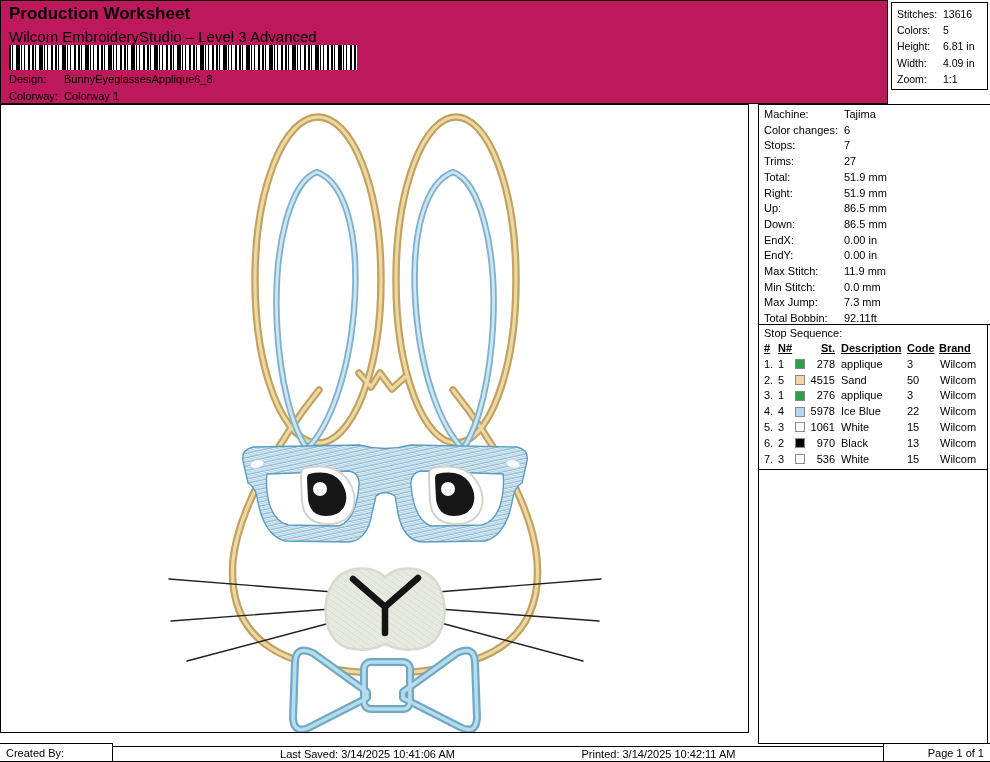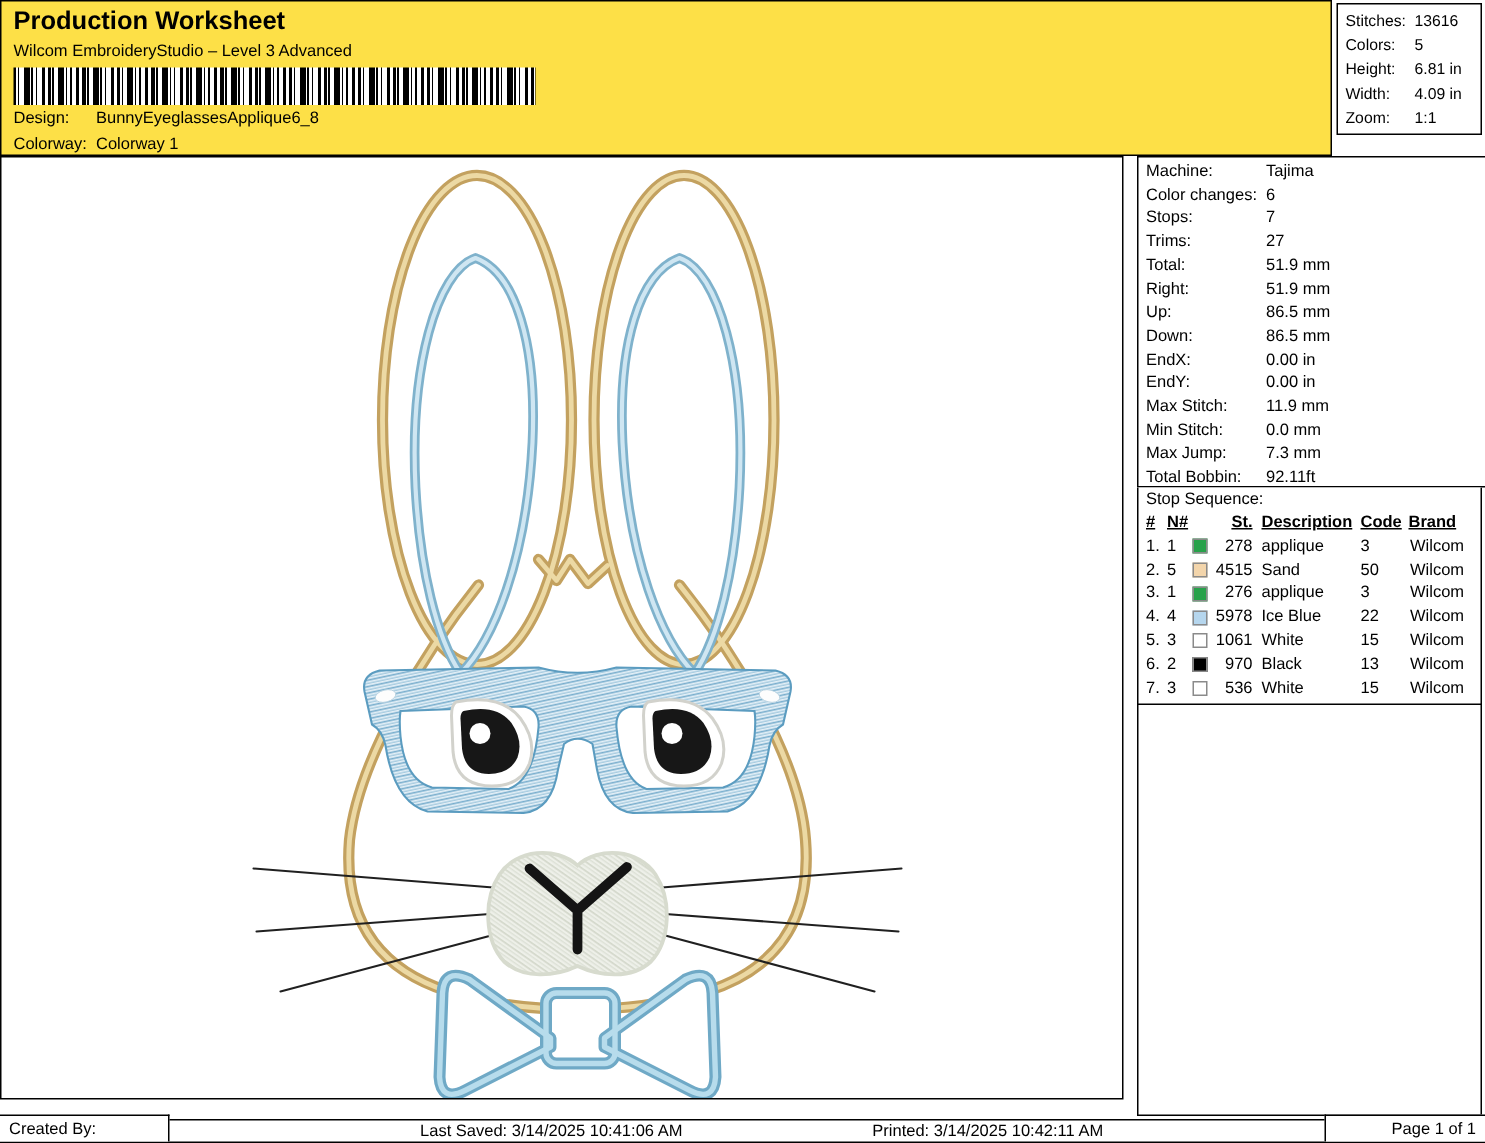--- a/index.html
+++ b/index.html
@@ -1,23 +1,23 @@
 <!DOCTYPE html>
 <html style="--sand_dark: #c3a15f; --sand_light: #ecd9a4; --blue_dark: #7fb2cc; --blue_light: #cfe6f2; --bow_dark: #6fa9c6; --bow_light: #b7dcec; --glasses_fill: #e6f1f8; --glasses_line: #5b9cc0; --eye_black: #171717; --nose_fill: #eef0e9; --whisker: #202020;"><head>
 <meta charset="utf-8">
 <style>
   * { margin:0; padding:0; box-sizing:border-box; }
   body { background:#fff; font-family:"Liberation Sans", sans-serif; color:#000; }
   #page { position:relative; width:990px; height:762px; background:#fff; overflow:hidden;
           border-bottom:1px solid #000; }
 
   
-  .header-box { position:absolute; left:0; top:0; width:888px; height:104px; border:1px solid #000; background:#fde047; }
+  .header-box { position:absolute; left:0; top:0; width:888px; height:104px; border:1px solid #000; background:#be185d; }
   .title { position:absolute; left:8px; top:3px; font-size:17px; font-weight:bold; }
-  .subtitle { position:absolute; left:8px; top:27px; font-size:11px; }
+  .subtitle { position:absolute; left:8px; top:27px; font-size:15px; }
   .barcode { position:absolute; left:8px; top:44px; width:348px; height:25px; background:
       repeating-linear-gradient(90deg,
         #000 0 2px, #fff 2px 3px,
         #000 3px 4px, #fff 4px 7px,
         #000 7px 11px, #fff 11px 12px,
         #000 12px 13px, #fff 13px 15px,
         #000 15px 16px, #fff 16px 19px,
         #000 19px 21px, #fff 21px 23px); }
   .hrow { position:absolute; left:8px; font-size:11px; white-space:nowrap; }
   .hrow .hlabel { display:inline-block; width:55px; }

